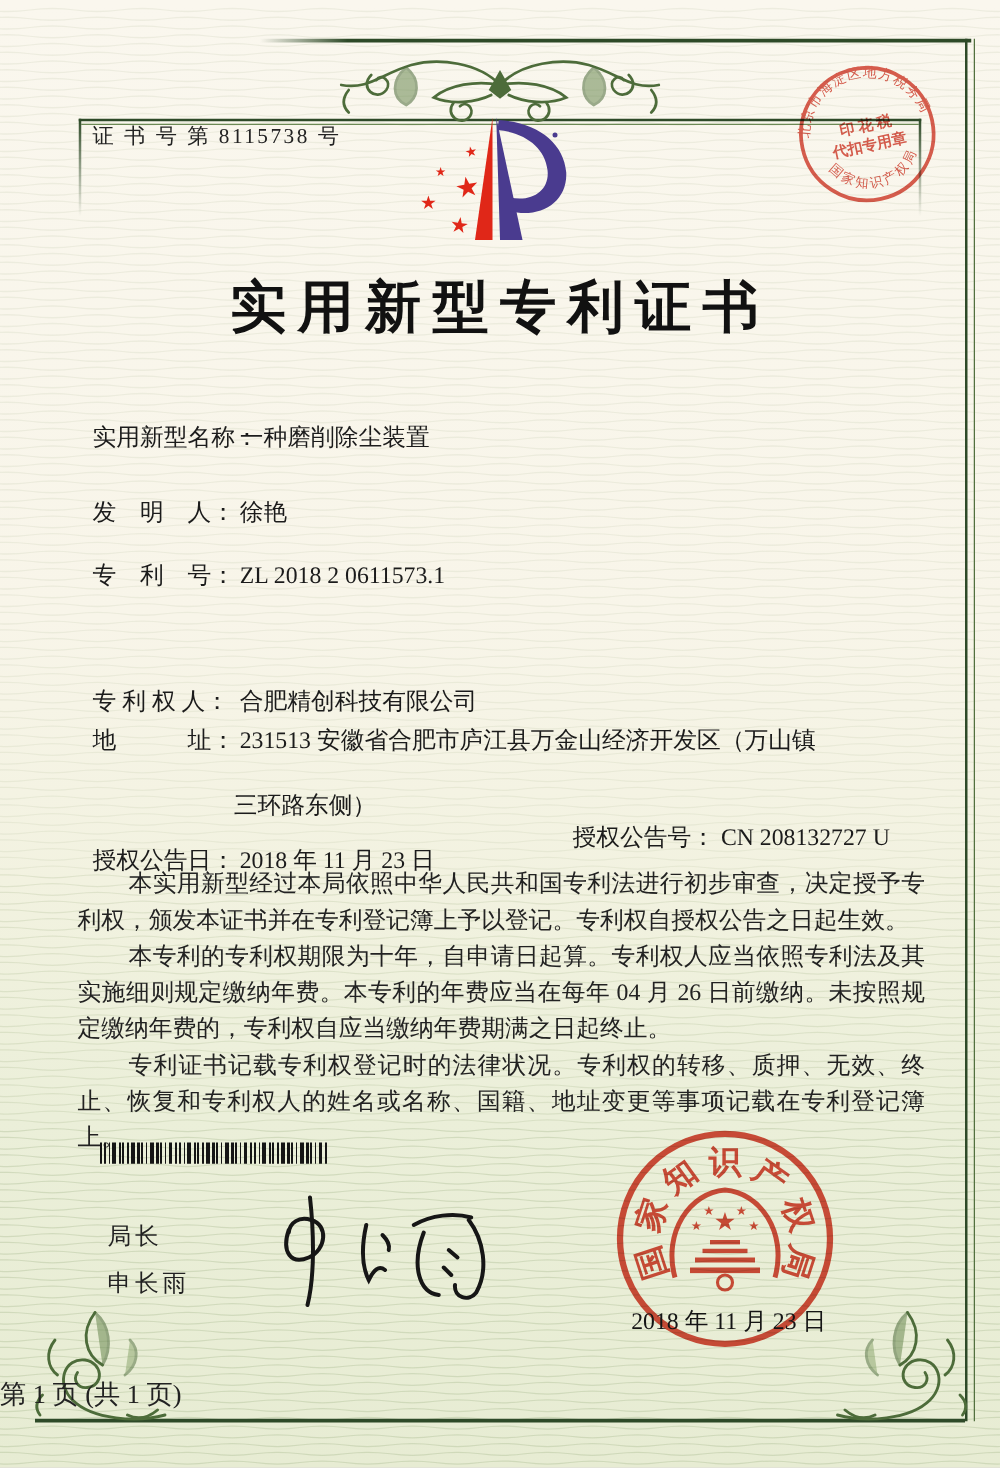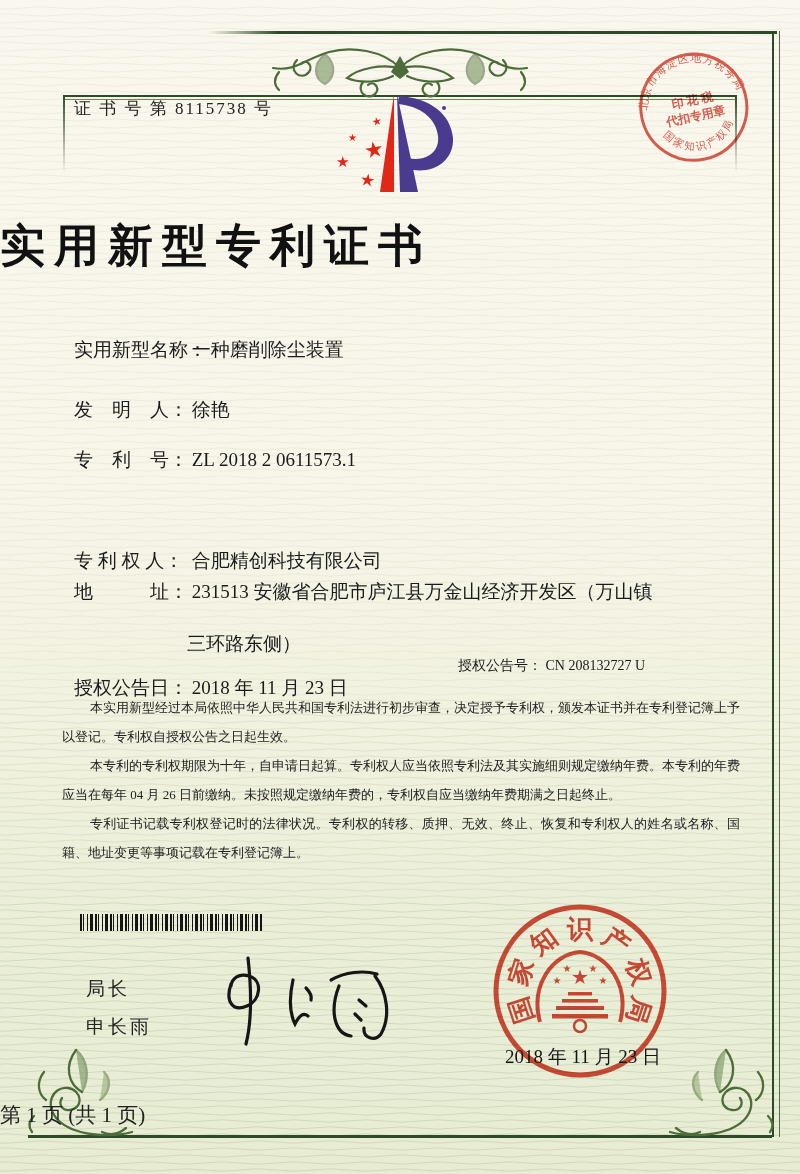--- a/index.html
+++ b/index.html
@@ -17,27 +17,27 @@
     border-left:2.5px solid #2e4a28;border-right:1.5px solid #52703f;}
   .outer-bottom-line{left:28px;top:1135px;width:744px;height:2.5px;background:#2e4a28;}
   .inner-top-a{left:63px;top:95px;width:674px;height:2px;background:#2e4a28;}
   .inner-top-b{left:65px;top:99px;width:670px;height:1px;background:#6c8a55;}
   .inner-return-left{left:63px;top:95px;width:2px;height:78px;
     background:linear-gradient(#2e4a28,rgba(46,74,40,0));}
   .inner-return-right{left:735px;top:95px;width:2px;height:78px;
     background:linear-gradient(#2e4a28,rgba(46,74,40,0));}
   
   .cert-no{left:74px;top:97px;font-size:17px;letter-spacing:2px;color:#222;}
-  .title{left:0;top:216px;width:100%;font-size:45px;font-weight:bold;
+  .title{left:0;top:216px;width:100%;text-align:center;font-size:45px;font-weight:bold;
     letter-spacing:9px;color:#111;}
   .field-row{left:74px;font-size:19px;white-space:nowrap;color:#1b1b1b;}
   .field-label{display:inline-block;width:113px;}
   .addr-line2{left:187px;top:631px;font-size:19px;color:#1b1b1b;}
-  .grant-right{left:458px;top:657px;font-size:14px;white-space:nowrap;color:#1b1b1b;}
-  .body-text{left:62px;top:693px;width:678px;font-size:13px;line-height:29px;
+  .grant-right{left:458px;top:657px;font-size:19px;white-space:nowrap;color:#1b1b1b;}
+  .body-text{left:62px;top:693px;width:678px;font-size:19px;line-height:29px;
     text-align:justify;color:#222;}
   .body-text p{margin:0;text-indent:2.15em;}
   .barcode{left:80px;top:914px;width:183px;height:17px;
     background:repeating-linear-gradient(90deg,#151515 0 2px,transparent 2px 3px,
       #151515 3px 4.5px,transparent 4.5px 7px,#151515 7px 8px,transparent 8px 10px,
       #151515 10px 13px,transparent 13px 15px);}
   .director-title{left:86px;top:976px;font-size:19px;letter-spacing:3px;
     font-family:"Liberation Sans","DejaVu Sans",sans-serif;color:#222;}
   .director-name{left:86px;top:1014px;font-size:19px;letter-spacing:3px;
     font-family:"Liberation Sans","DejaVu Sans",sans-serif;color:#222;}

